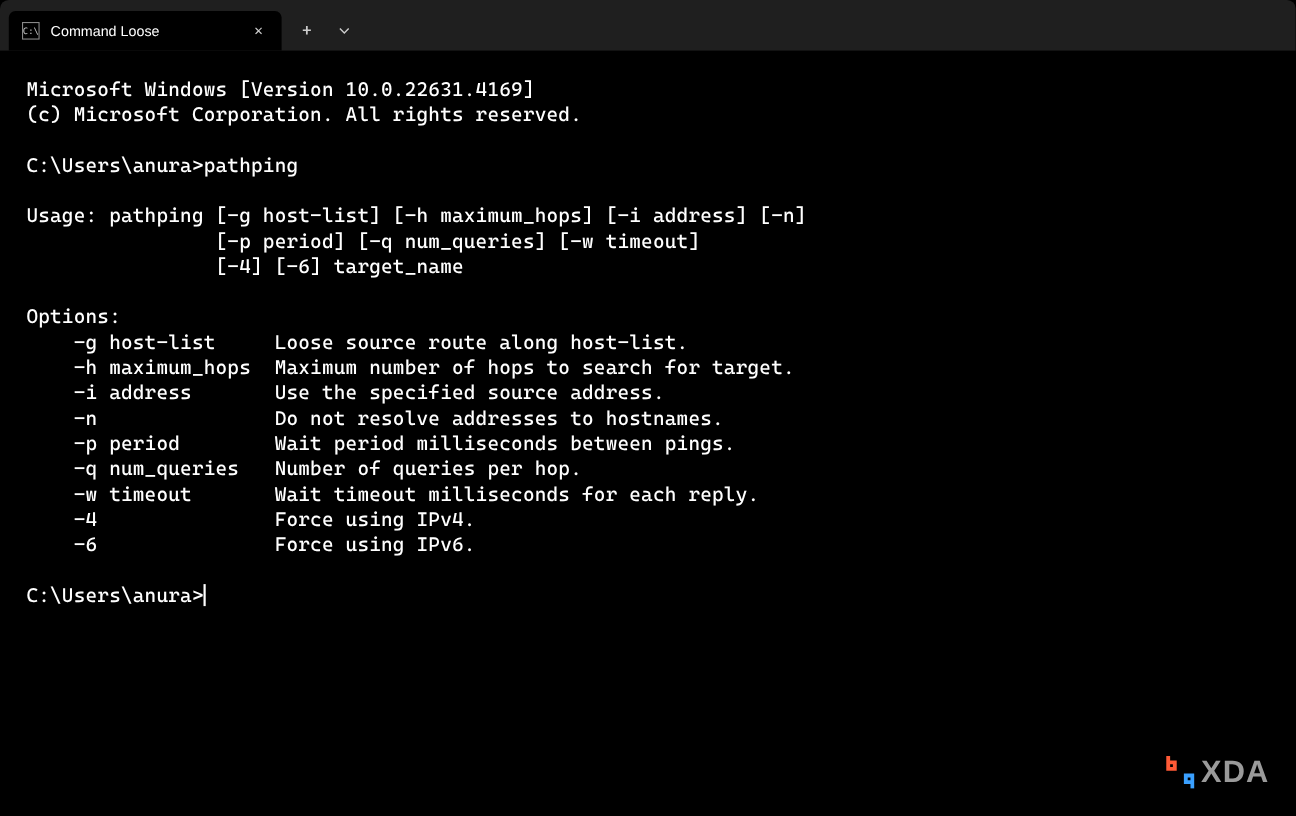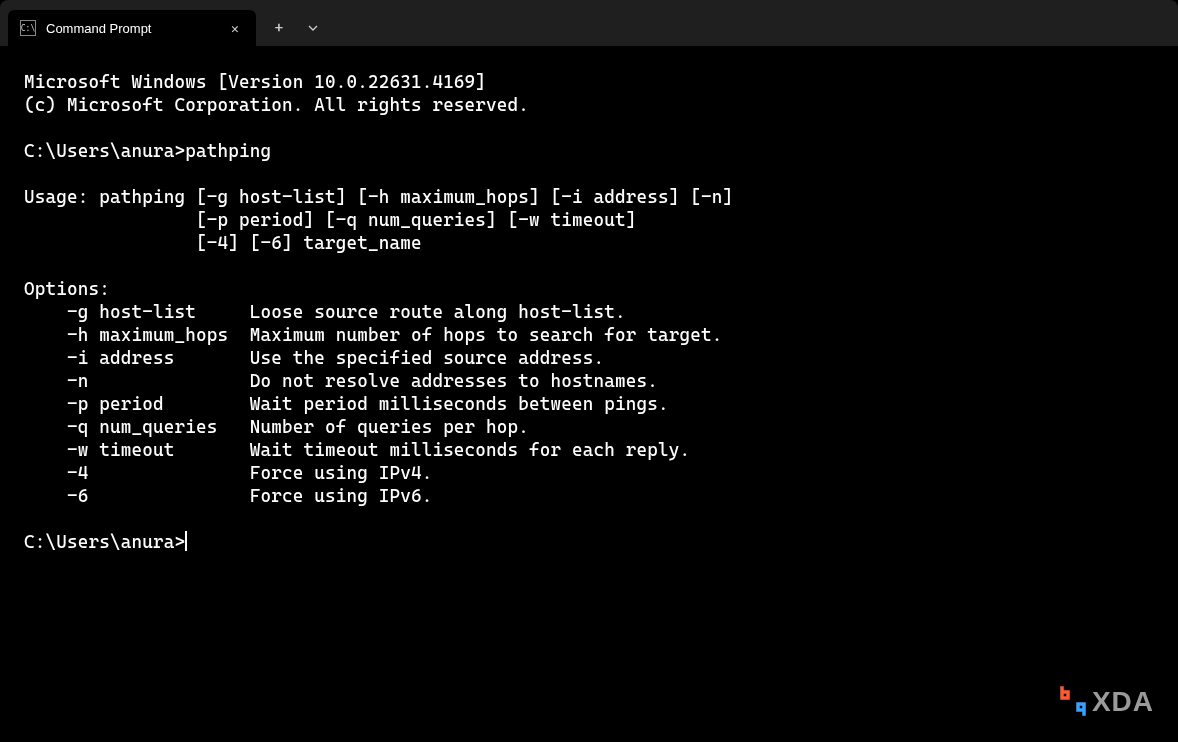--- a/index.html
+++ b/index.html
@@ -95,39 +95,40 @@
       height: 20px;
       background: #fff;
       vertical-align: text-bottom;
       margin-bottom: 1px;
     }
     .watermark {
       position: absolute;
       bottom: 24px;
       right: 24px;
       display: flex;
+      align-items: center;
       gap: 6px;
       font-family: 'Segoe UI', Arial, sans-serif;
       font-weight: 700;
       font-size: 28px;
       color: #9a9a9a;
       letter-spacing: 1px;
     }
     .watermark svg {
       width: 26px;
       height: 30px;
     }
   </style>
 </head>
 <body>
 
 <div class="titlebar">
   <div class="tab">
     <div class="tab-icon">C:\</div>
-    <div class="tab-title">Command Prompt</div>
+    <div class="tab-title">Command Loose</div>
     <div class="tab-close">✕</div>
   </div>
   <div class="tab-actions">
     <div class="tab-action-btn">+</div>
     <div class="tab-action-btn">
       <svg width="12" height="12" viewBox="0 0 12 12">
           <path d="M2 4 L6 8 L10 4" stroke="#ccc" stroke-width="1.3" fill="none"></path>
         </svg>
     </div>
   </div>

